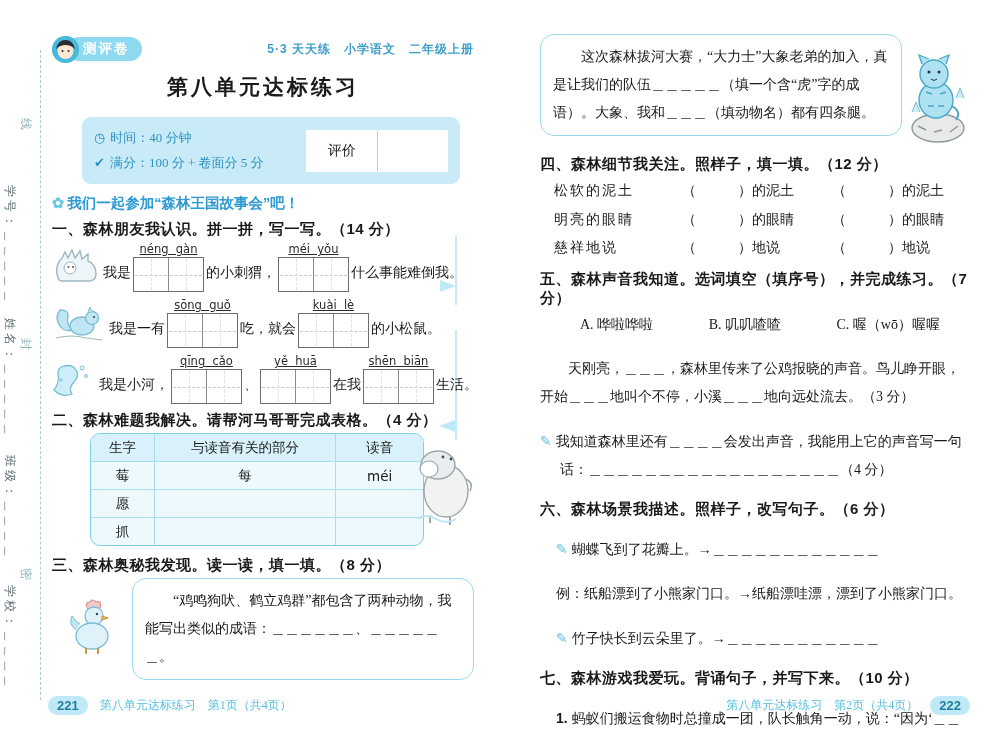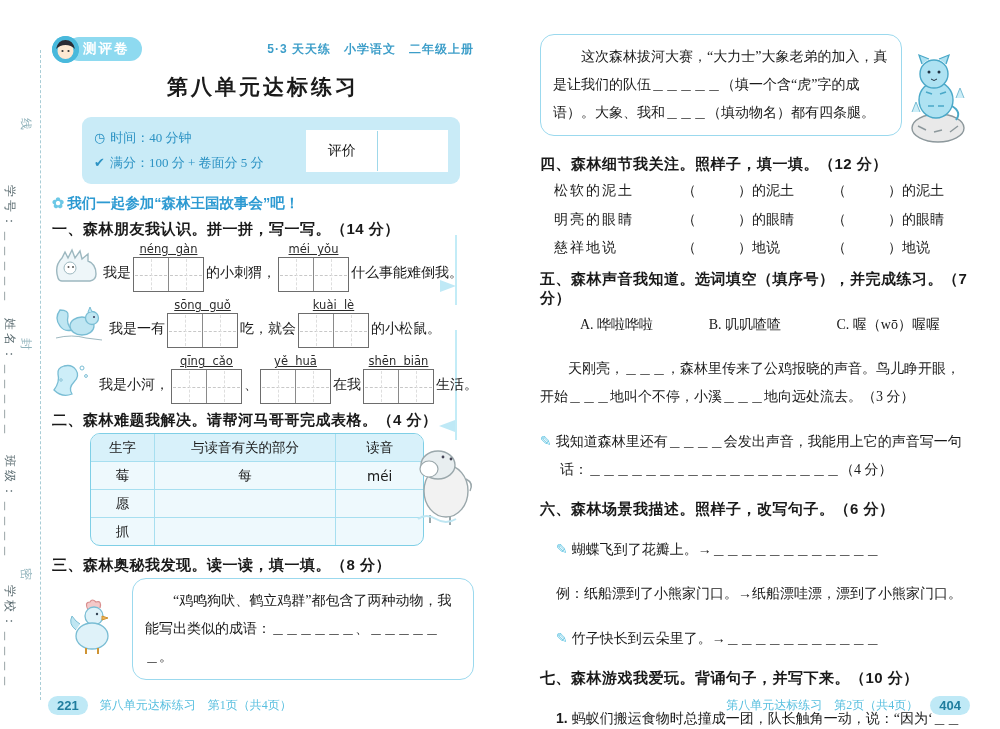--- a/index.html
+++ b/index.html
@@ -365,16 +365,16 @@
     <div class="para item hang">
       <span class="num">1.</span><span>蚂蚁们搬运食物时总撞成一团，队长触角一动，说：“因为‘＿＿＿＿＿规矩，＿＿＿＿＿＿＿’，大家都排队走直线，就不会相撞了。”</span>
     </div>
     <div class="para item hang">
       <span class="num">2.</span><span>小鹿答应送给狐狸一种珍贵的草药。虽然很舍不得，但小鹿想：“与＿＿＿＿＿＿，＿＿＿而＿＿＿＿＿”，承诺了的事情就一定要做到。</span>
     </div>
   </div>
 
   <div class="footer f-right">
     <span>第八单元达标练习　第2页（共4页）</span>
-    <span class="pagenum">404</span>
+    <span class="pagenum">222</span>
   </div>
 
 </div>
 
 </body></html>

